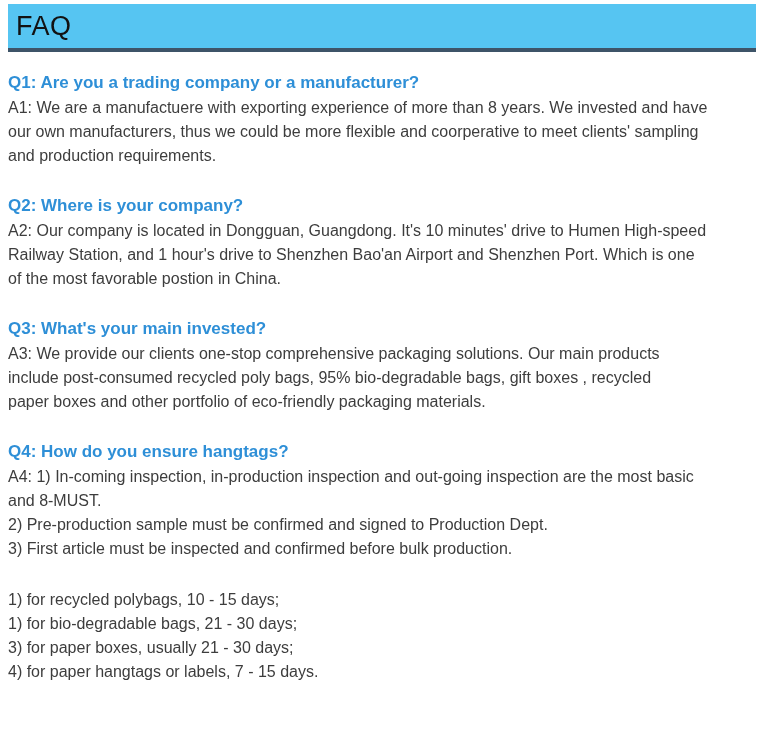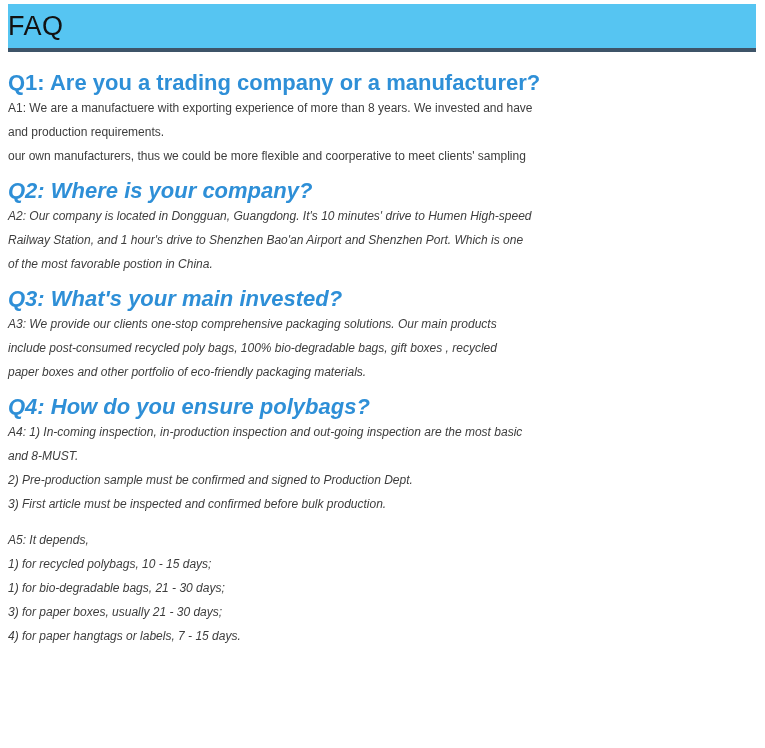--- a/index.html
+++ b/index.html
@@ -21,98 +21,97 @@
   }
   .page{
     padding:4px 9px 0 8px;
   }
   .header-bar{
     height:48px;
     background:var(--header-bg);
     border-bottom:4px solid var(--header-border);
     display:flex;
     align-items:center;
+    padding-left:8px;
   }
   .header-title{
     font-size:27px;
     font-weight:400;
     color:var(--title-color);
     letter-spacing:0.5px;
   }
   .content{
     padding-top:20px;
   }
   .faq-item + .faq-item{
-    margin-top:12px;
-    font-style:italic;
+    margin-top:27px;
   }
   .question{
     margin:0 0 2px 0;
-    font-size:22px;
+    font-size:17px;
     font-weight:700;
     line-height:22px;
     color:var(--question-color);
   }
   .answer-line{
     margin:0;
-    font-size:12px;
+    font-size:16px;
     line-height:24px;
     color:var(--answer-color);
     white-space:nowrap;
   }
 </style>
 </head>
 <body>
 
 <div class="page">
   <div class="header-bar">
     <span class="header-title">FAQ</span>
   </div>
 
   <div class="content" id="faq-list">
   <section class="faq-item">
     <h2 class="question">Q1: Are you a trading company or a manufacturer?</h2>
     <div class="answer">
           <p class="answer-line">A1: We are a manufactuere with exporting experience of more than 8 years. We invested and have</p>
+          <p class="answer-line">our own manufacturers, thus we could be more flexible and coorperative to meet clients' sampling</p>
           <p class="answer-line">and production requirements.</p>
-          <p class="answer-line">our own manufacturers, thus we could be more flexible and coorperative to meet clients' sampling</p>
         </div>
   </section>
 
   <section class="faq-item">
     <h2 class="question">Q2: Where is your company?</h2>
     <div class="answer">
           <p class="answer-line">A2: Our company is located in Dongguan, Guangdong. It's 10 minutes' drive to Humen High-speed</p>
           <p class="answer-line">Railway Station, and 1 hour's drive to Shenzhen Bao'an Airport and Shenzhen Port. Which is one</p>
           <p class="answer-line">of the most favorable postion in China.</p>
         </div>
   </section>
 
   <section class="faq-item">
     <h2 class="question">Q3: What's your main invested?</h2>
     <div class="answer">
           <p class="answer-line">A3: We provide our clients one-stop comprehensive packaging solutions. Our main products</p>
-          <p class="answer-line">include post-consumed recycled poly bags, 100% bio-degradable bags, gift boxes , recycled</p>
+          <p class="answer-line">include post-consumed recycled poly bags, 95% bio-degradable bags, gift boxes , recycled</p>
           <p class="answer-line">paper boxes and other portfolio of eco-friendly packaging materials.</p>
         </div>
   </section>
 
   <section class="faq-item">
-    <h2 class="question">Q4: How do you ensure polybags?</h2>
+    <h2 class="question">Q4: How do you ensure hangtags?</h2>
     <div class="answer">
           <p class="answer-line">A4: 1) In-coming inspection, in-production inspection and out-going inspection are the most basic</p>
           <p class="answer-line">and 8-MUST.</p>
           <p class="answer-line">2) Pre-production sample must be confirmed and signed to Production Dept.</p>
           <p class="answer-line">3) First article must be inspected and confirmed before bulk production.</p>
         </div>
   </section>
 
   <section class="faq-item">
     <div class="answer">
-          <p class="answer-line">A5: It depends,</p>
           <p class="answer-line">1) for recycled polybags, 10 - 15 days;</p>
           <p class="answer-line">1) for bio-degradable bags, 21 - 30 days;</p>
           <p class="answer-line">3) for paper boxes, usually 21 - 30 days;</p>
           <p class="answer-line">4) for paper hangtags or labels, 7 - 15 days.</p>
         </div>
   </section>
 </div>
 </div>
 
 </body></html>

